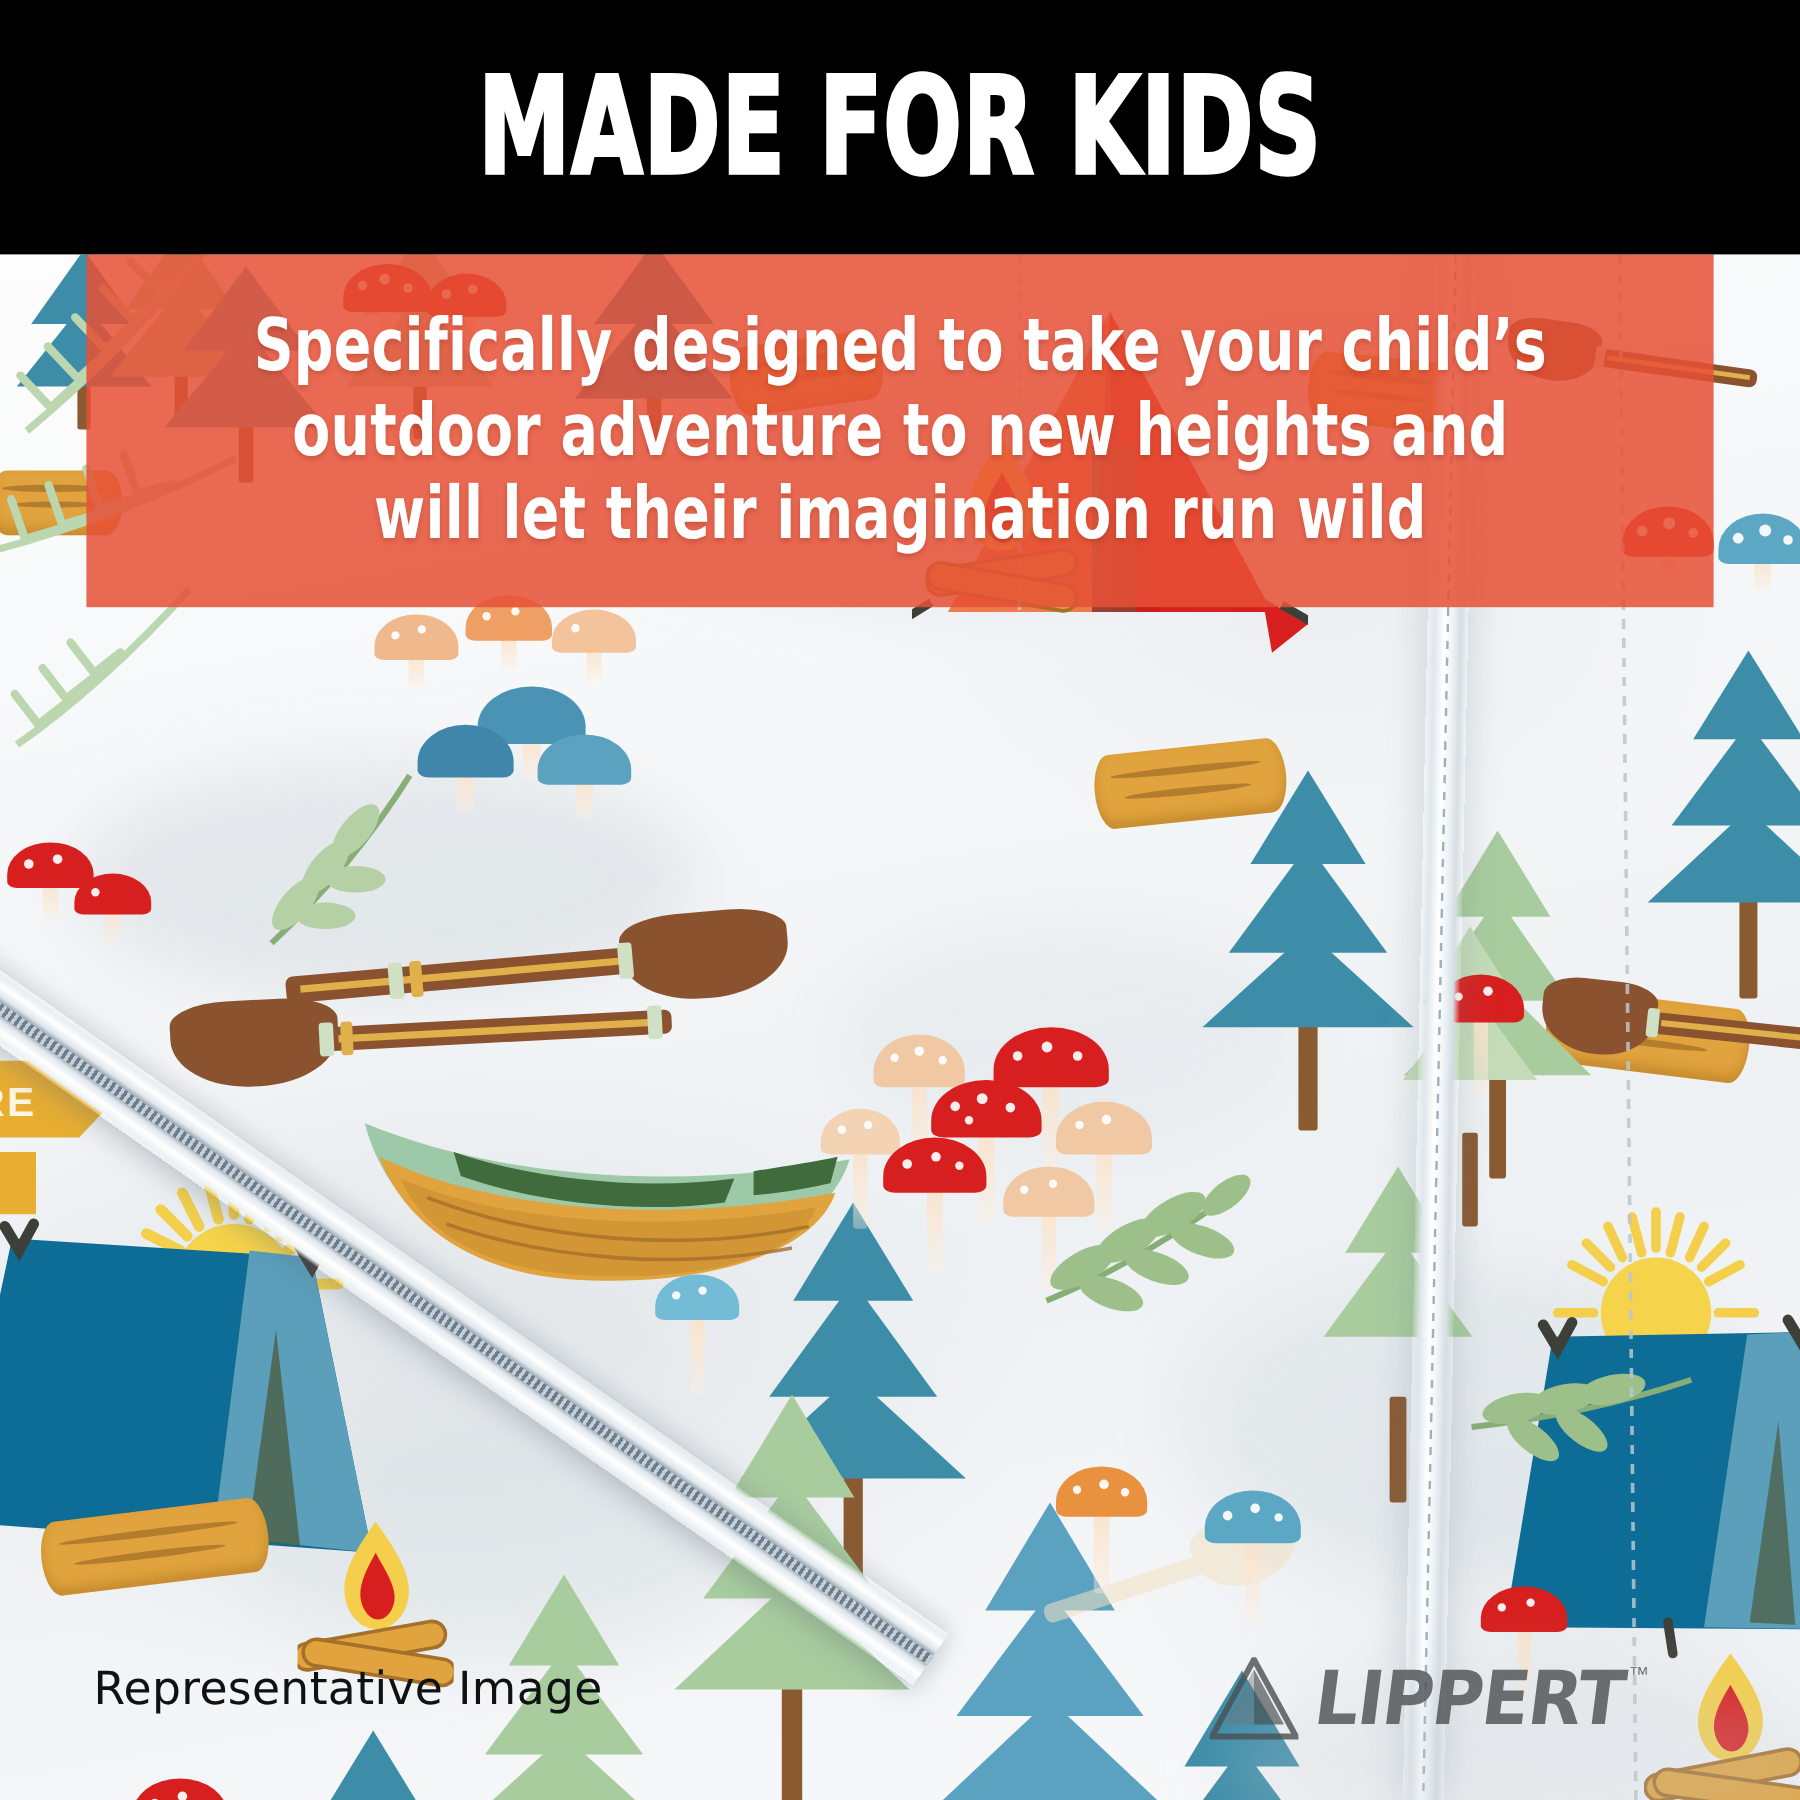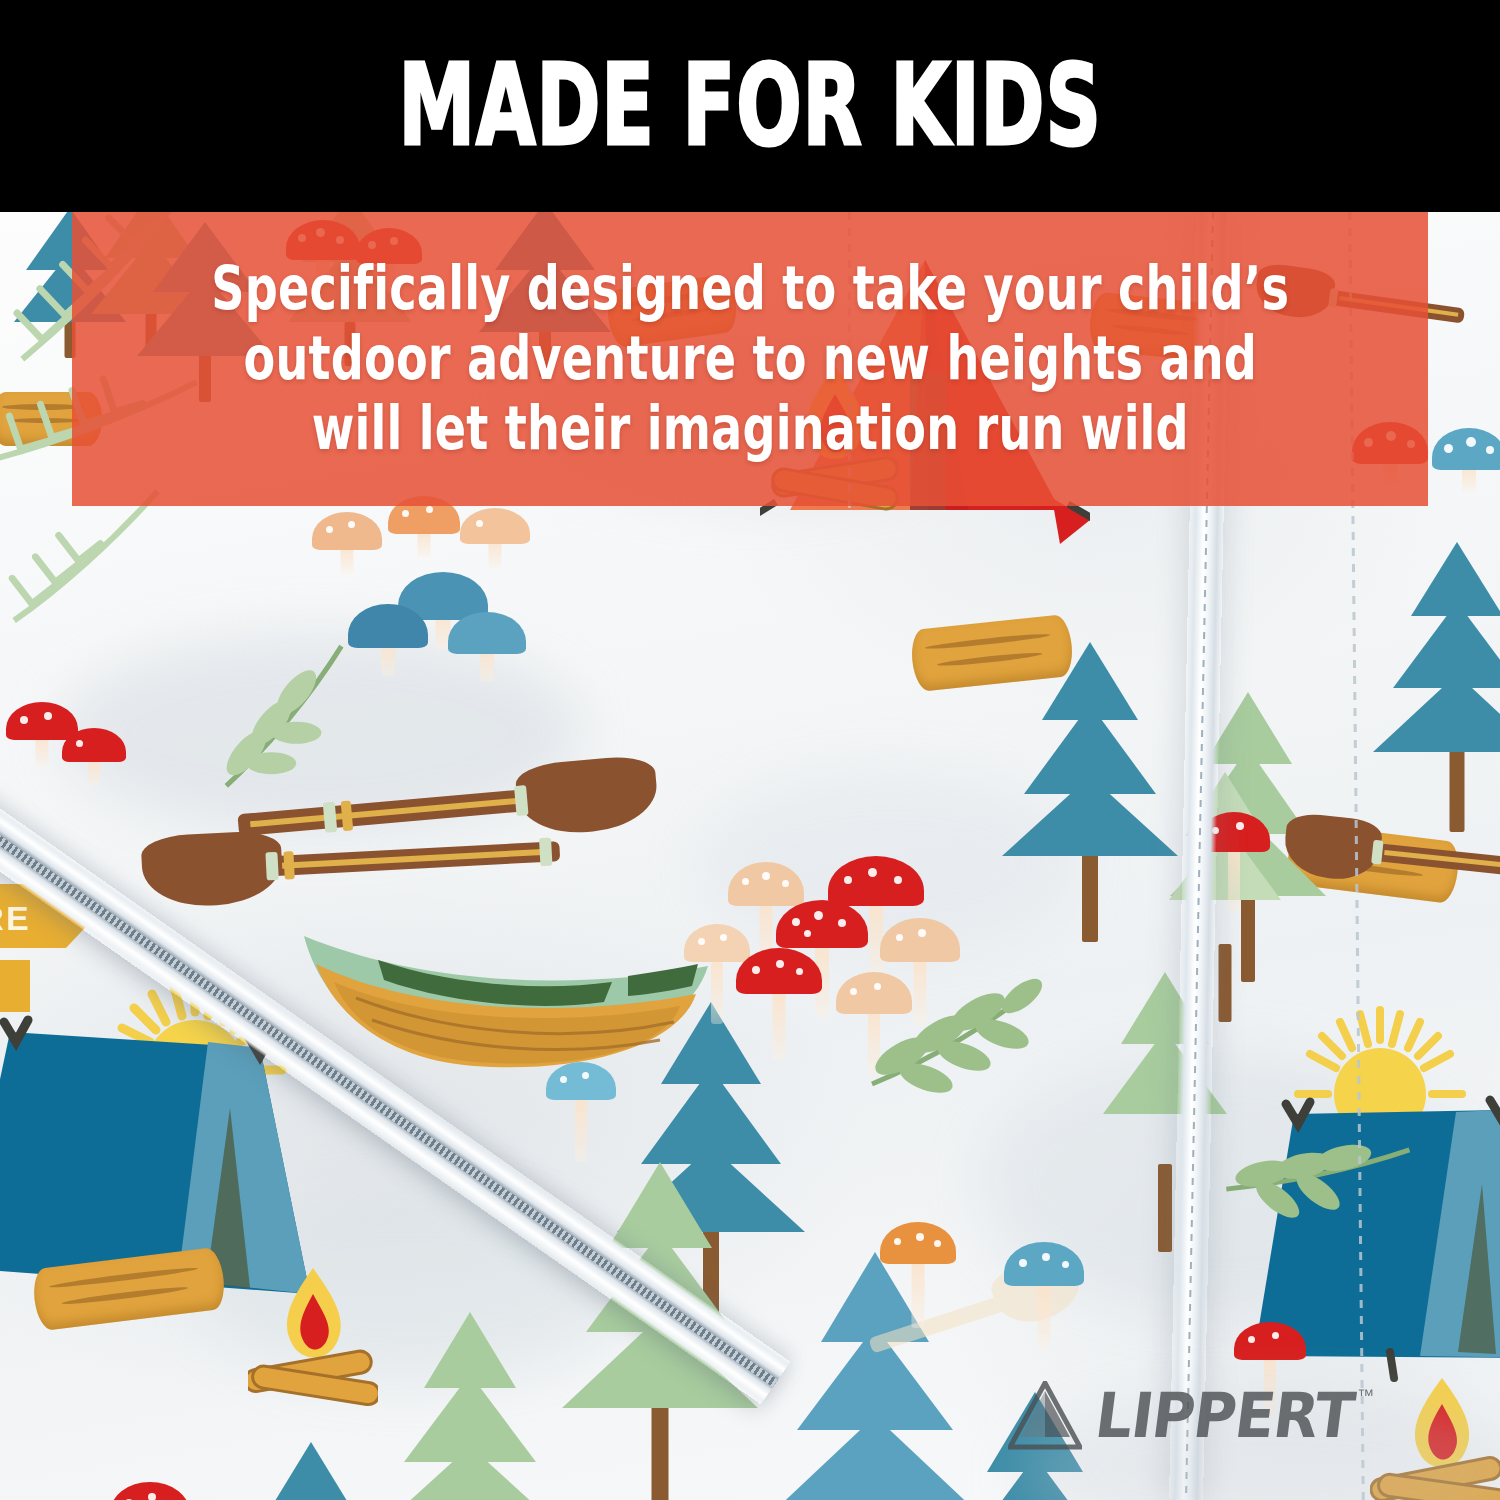--- a/index.html
+++ b/index.html
@@ -723,20 +723,21 @@
       <div>Specifically designed to take your child’s</div>
       <div>outdoor adventure to new heights and</div>
       <div>will let their imagination run wild</div>
     </div>
   </div>
 
   <div id="header">
     <div id="title">MADE FOR KIDS</div>
   </div>
 
+  <div id="rep-image">Representative Image</div>
 
   <div id="logo">
     <svg class="mark" viewBox="0 0 74 70">
       <path d="M37 2 L72 66 L2 66 Z" fill="none" stroke="#4b4f52" stroke-width="5"></path>
       <path d="M37 10 L62 56 L37 56 Z" fill="#4b4f52" opacity=".85"></path>
       <path d="M37 10 L12 56 L37 56 Z" fill="#6f7477" opacity=".55"></path>
     </svg>
     <span class="word">LIPPERT</span>
     <span class="tm">™</span>
   </div>

